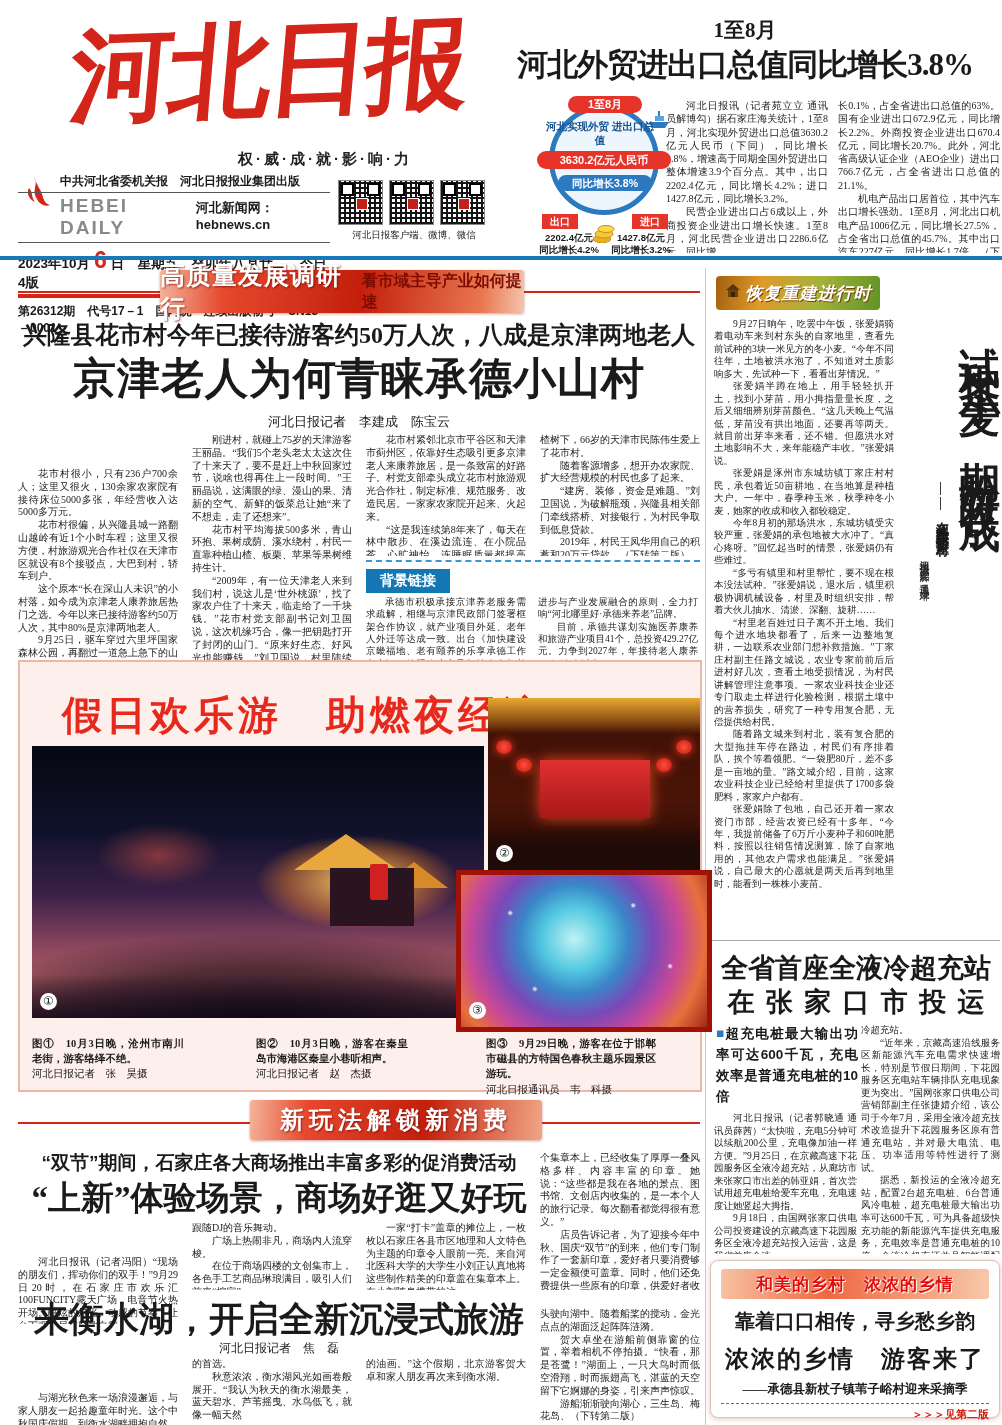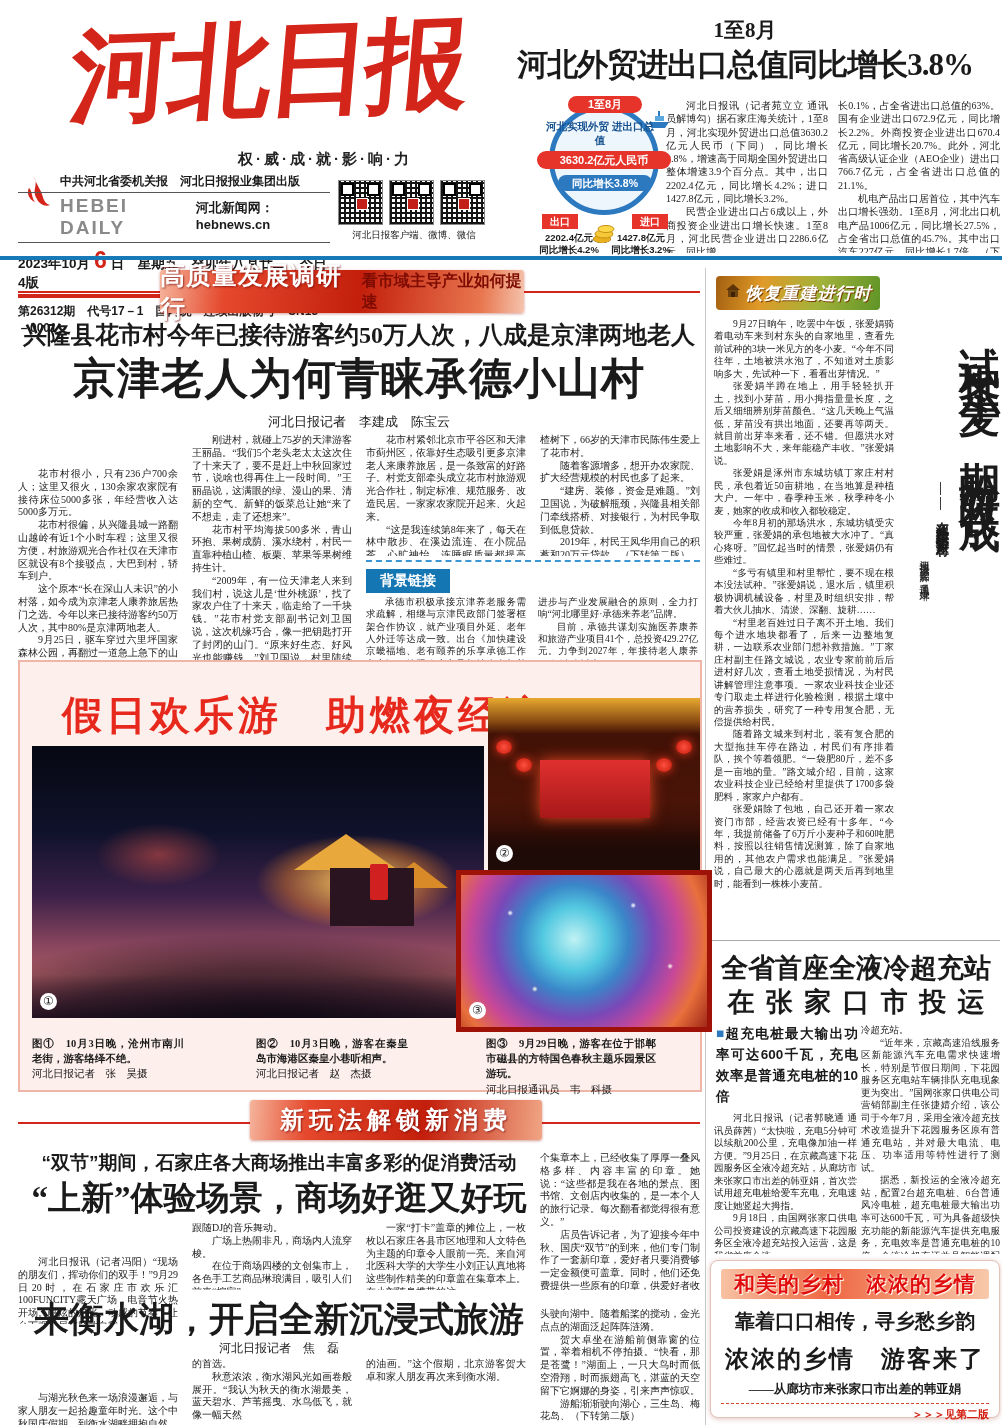--- a/index.html
+++ b/index.html
@@ -105,21 +105,21 @@
   .ch-sub::first-letter{color:#2c79c0;}
   .ch-col{position:absolute;font-size:9.5px;line-height:1.32;overflow:hidden;}
   .chc1{left:714px;top:1112px;width:143px;height:142px;}
   .chc2{left:861px;top:1024px;width:139px;height:230px;}
 
   
   .hm-box{position:absolute;left:710px;top:1260px;width:290px;height:158px;border:1px solid #e3c2b8;border-radius:8px;
           box-shadow:0 1px 5px rgba(160,60,40,.3);background:#fff;padding:8px 10px;box-sizing:border-box;}
   .hm-banner{height:30px;border-radius:3px;display:flex;align-items:center;justify-content:center;
              background:linear-gradient(92deg,#f7c3a4,#ef6742 40%,#f4a07e 75%,#f7c9ab);
-             font-family:Liberation Mono, monospace;font-weight:900;font-size:21px;color:#e10d0d;
+             font-family:Liberation Mono, monospace;font-weight:900;font-size:17px;color:#e10d0d;
              text-shadow:0 0 2px #fff,1px 1px 0 #ffe;letter-spacing:1px;}
   .hm-l1{margin-top:9px;text-align:center;font-family:"Liberation Sans",sans-serif;font-weight:900;font-size:20px;}
   .hm-l2{margin-top:8px;text-align:center;font-weight:900;font-size:24px;letter-spacing:2px;}
   .hm-l3{margin-top:6px;text-align:center;font-weight:900;font-size:12.5px;}
   .hm-more{margin-top:5px;border-top:1.5px dashed #d2452f;padding-top:3px;text-align:right;color:#d21f10;
            font-weight:700;font-family:"Liberation Sans",sans-serif;font-size:11px;}
 
   
   .ph-sec{position:absolute;left:18px;top:660px;width:684px;height:432px;background:#fdefeb;
           border:2px solid #efb5a7;box-sizing:border-box;}
@@ -349,21 +349,21 @@
   <div class="ch-col chc2 cont">
       <p class="para">冷超充站。</p>
       <p class="para">“近年来，京藏高速沿线服务区新能源汽车充电需求快速增长，特别是节假日期间，下花园服务区充电站车辆排队充电现象更为突出。”国网张家口供电公司营销部副主任张捷婧介绍，该公司于今年7月，采用全液冷超充技术改造提升下花园服务区原有普通充电站，并对最大电流、电压、功率适用等特性进行了测试。</p>
       <p class="para">据悉，新投运的全液冷超充站，配置2台超充电桩、6台普通风冷电桩，超充电桩最大输出功率可达600千瓦，可为具备超级快充功能的新能源汽车提供充电服务，充电效率是普通充电桩的10倍。全液冷超充还兼具智能调配功率输出，（下转第二版）</p>
     </div>
 
   <div class="hm-box">
     <div class="hm-banner">和美的乡村　浓浓的乡情</div>
     <div class="hm-l1">靠着口口相传，寻乡愁乡韵</div>
     <div class="hm-l2">浓浓的乡情　游客来了</div>
-    <div class="hm-l3">——从廊坊市来张家口市出差的韩亚娟</div>
+    <div class="hm-l3">——承德县新杖子镇苇子峪村迎来采摘季</div>
     <div class="hm-more">＞＞＞见第二版</div>
   </div>
 
   <div class="ph-sec">
     <div class="ph-title">假日欢乐游　助燃夜经济</div>
 
     <div class="photo photo1">
       <span class="p1-roof"></span>
       <span class="p1-roof2"></span>
       <span class="p1-building"></span>

